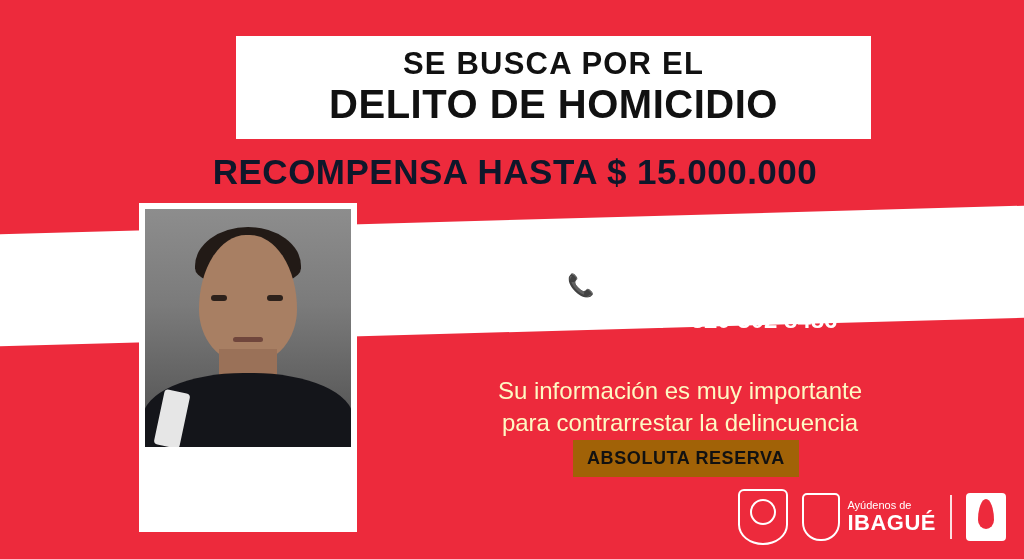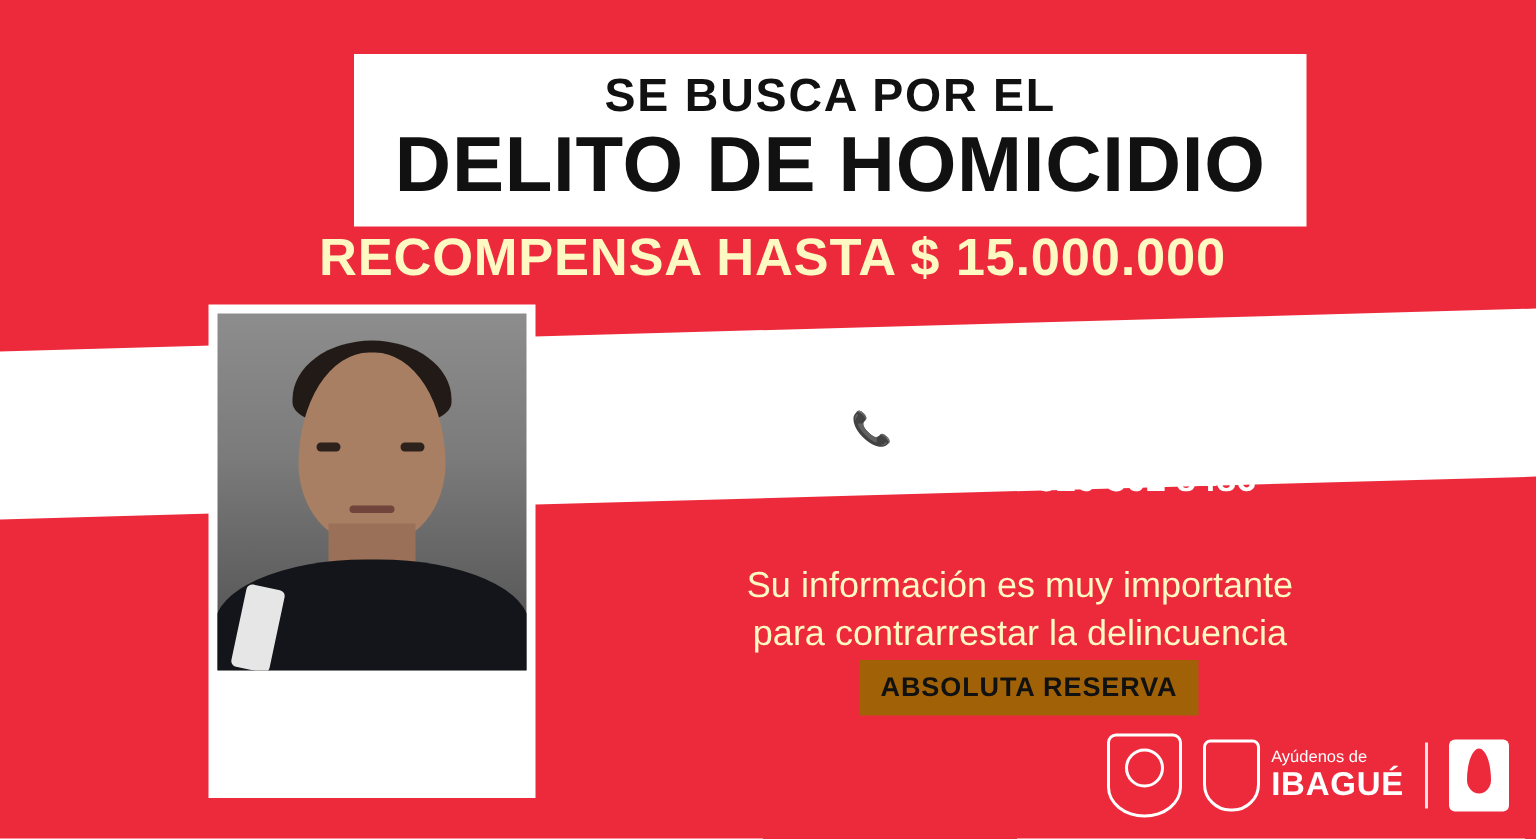--- a/index.html
+++ b/index.html
@@ -51,34 +51,34 @@
   }
   .headline-1 {
     color: #111111;
     font-size: 31px;
     font-weight: bold;
     letter-spacing: 1.2px;
     line-height: 1.05;
   }
   .headline-2 {
     color: #111111;
-    font-size: 52px;
+    font-size: 40px;
     font-weight: bold;
     letter-spacing: 0.5px;
     line-height: 1.05;
     margin-top: 2px;
   }
 
   .reward {
     position: absolute;
     left: 180px;
     top: 152px;
     width: 670px;
     text-align: center;
-    color: #fef9c3;
+    color: #0f172a;
     font-size: 35px;
     font-weight: bold;
     letter-spacing: 0.5px;
     z-index: 5;
   }
 
   .help-line {
     position: absolute;
     left: 400px;
     top: 216px;

